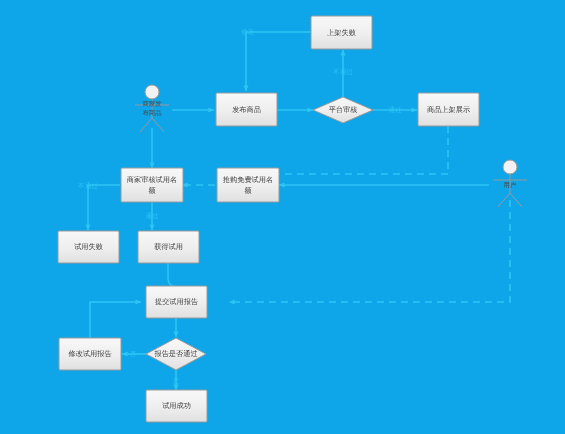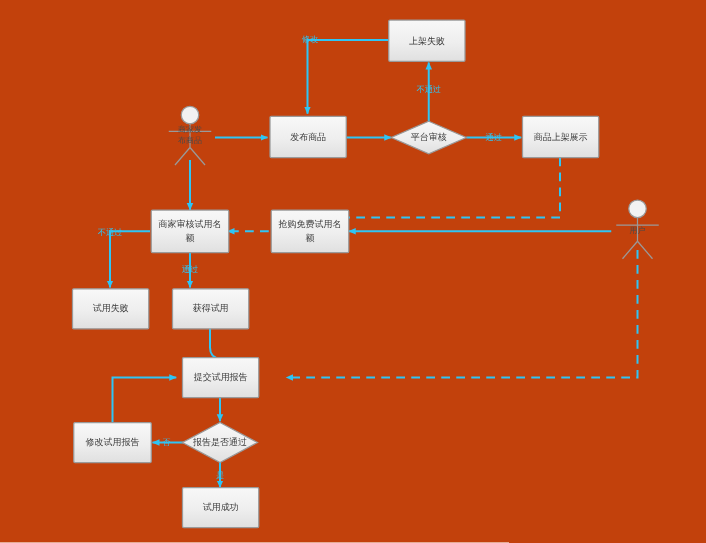--- a/index.html
+++ b/index.html
@@ -10,21 +10,21 @@
   body {
     width: 565px;
     height: 434px;
     font-family: "DejaVu Sans", "Liberation Sans", sans-serif;
     overflow: hidden;
   }
   #canvas {
     position: relative;
     width: 565px;
     height: 434px;
-    background: #c2410c;
+    background: #0ea5e9;
   }
   svg#diagram {
     position: absolute;
     left: 0;
     top: 0;
     width: 565px;
     height: 434px;
   }
   .node-text {
     font-family: "DejaVu Sans", "Liberation Sans", sans-serif;

